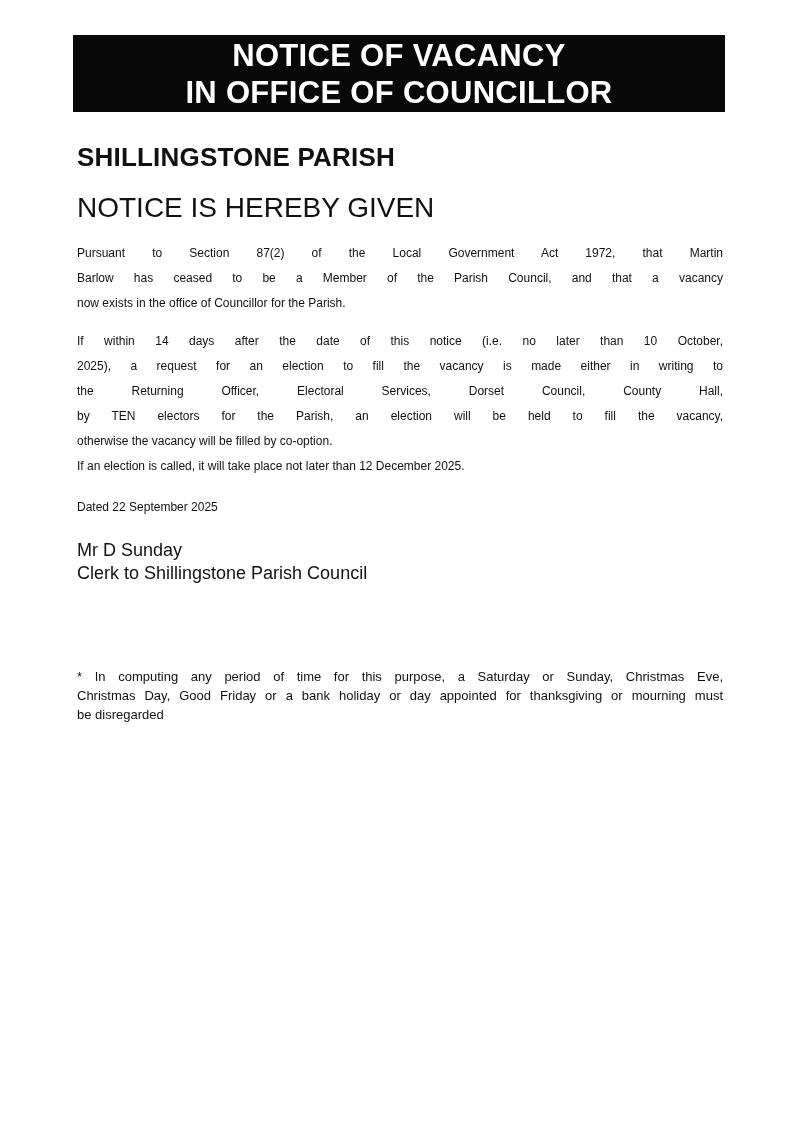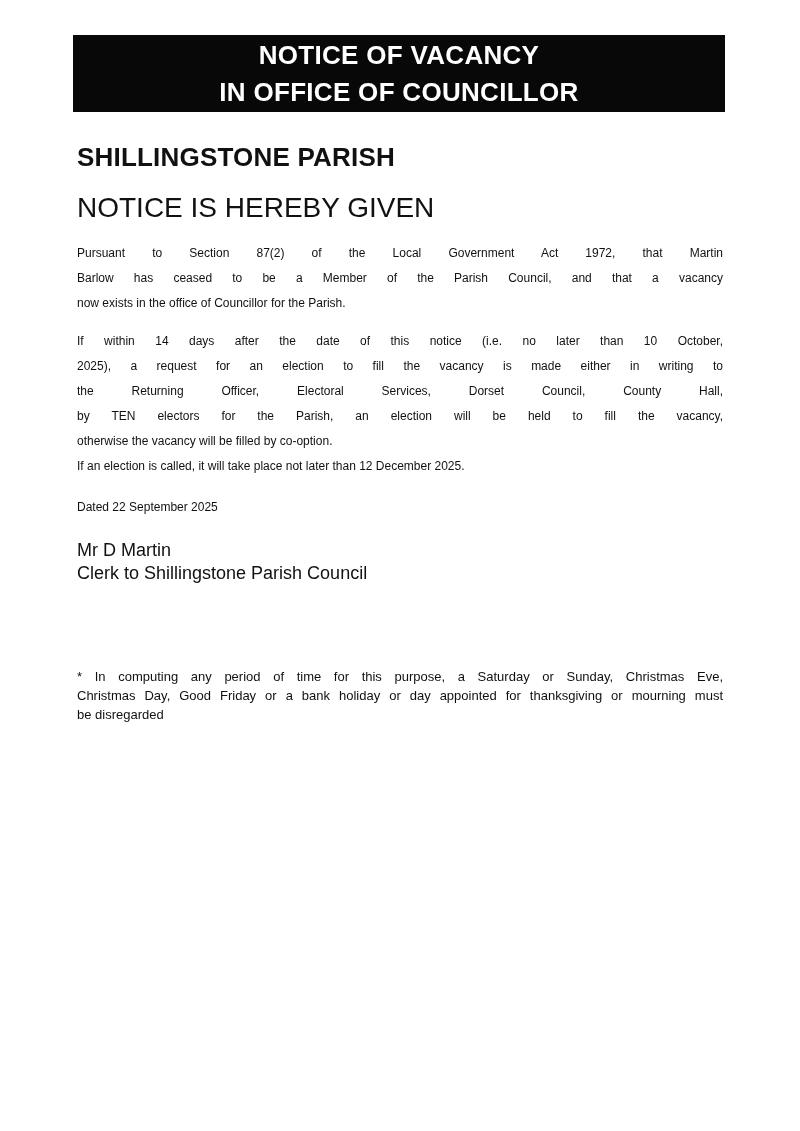--- a/index.html
+++ b/index.html
@@ -23,21 +23,21 @@
     margin-left: -4px;
     width: 652px;
     height: 77px;
     background: #080808;
     color: #ffffff;
     display: flex;
     flex-direction: column;
     justify-content: center;
     text-align: center;
     font-weight: bold;
-    font-size: 26px;
+    font-size: 31px;
     line-height: 37px;
     letter-spacing: 0.3px;
   }
   .banner .line { text-align: center; }
   .parish-title {
     margin-top: 30px;
     text-align: left;
     font-weight: bold;
     font-size: 26px;
     line-height: 30px;
@@ -98,21 +98,21 @@
       <div class="line">the Returning Officer, Electoral Services, Dorset Council, County Hall,</div>
       <div class="line">by TEN electors for the Parish, an election will be held to fill the vacancy,</div>
       <div class="line">otherwise the vacancy will be filled by co-option.</div>
     </div>
 
   <div class="para p3">If an election is called, it will take place not later than 12 December 2025.</div>
 
   <div class="dated-line">Dated 22 September 2025</div>
 
   <div class="signature">
-    <div>Mr D Martin</div>
+    <div>Mr D Sunday</div>
     <div>Clerk to Shillingstone Parish Council</div>
   </div>
 
   <div class="para justified footnote">
       <div class="line">* In computing any period of time for this purpose, a Saturday or Sunday, Christmas Eve,</div>
       <div class="line">Christmas Day, Good Friday or a bank holiday or day appointed for thanksgiving or mourning must</div>
       <div class="line">be disregarded</div>
     </div>
 
 </div>

